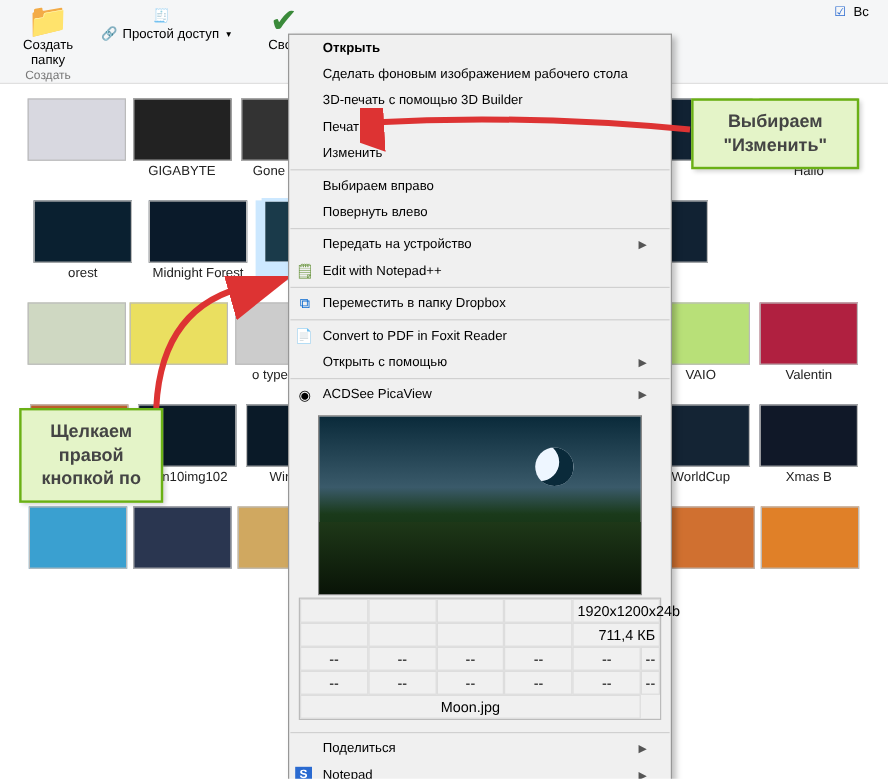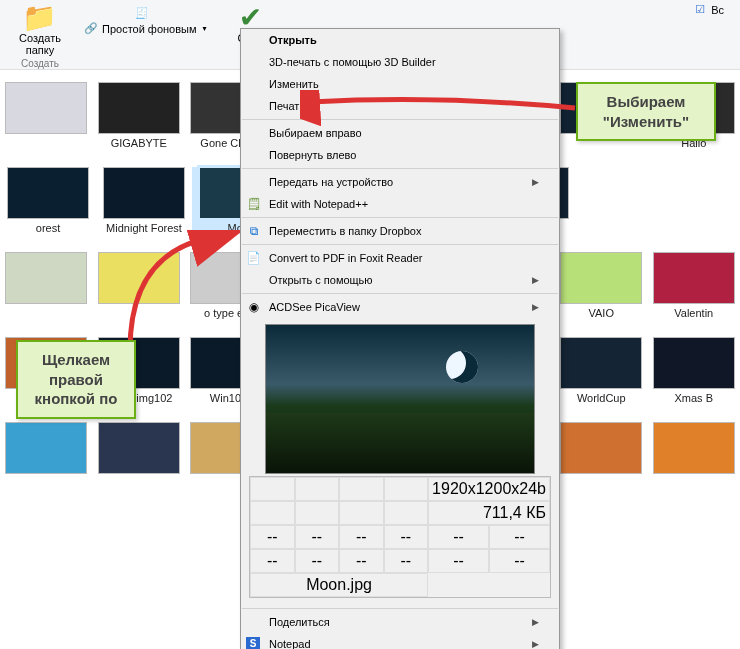--- a/index.html
+++ b/index.html
@@ -30,21 +30,21 @@
   .big-btn {
     display: flex; flex-direction: column; align-items: center;
     width: 52px; padding: 2px; cursor: default;
   }
   .big-btn .ico { font-size: 28px; line-height: 28px; color: #f4b042; }
   .big-btn .lbl { font-size: 11px; text-align: center; line-height: 12px; }
   .mini { display:flex; align-items:center; gap:4px; font-size:11px; padding:1px 2px;}
   .mini .ico { width:14px; display:inline-block; text-align:center; }
 
   
-  .thumbs { padding: 8px 0; }
+  .thumbs { padding: 8px 21px; }
   .row { display:flex; }
   .cell {
     width: 96px; display:flex; flex-direction:column; align-items:center;
     margin: 4px 0 14px;
   }
   .thumb {
     width: 82px; height: 52px; border:1px solid #bbb;
     background:#1a2a3a;
   }
   .tname { font-size:11px; text-align:center; color:#222; margin-top:3px; width:90px; overflow:hidden; white-space:nowrap; text-overflow:ellipsis;}
@@ -75,22 +75,22 @@
     background: linear-gradient(#0a2a3a 0%, #3a5a6a 40%, #1a3a1a 55%, #081808 100%);
     position:relative; border:1px solid #888;
   }
   .moon { position:absolute; right:56px; top:26px; width:32px; height:32px;
     border-radius:50%; background:#eef6ff;
     box-shadow: inset -12px -4px 0 0 #0a2a3a;
   }
   .grass { position:absolute; bottom:0; left:0; right:0; height:60px;
     background:linear-gradient(#1e3818,#091407);}
   .info-grid {
-    display:grid; grid-template-columns: repeat(4,1fr);
-    border:1px solid #bbb; font-size:16px;
+    display:grid; grid-template-columns: repeat(5,1fr);
+    border:1px solid #bbb; font-size:12px;
   }
   .info-grid div { border:1px solid #ddd; padding:2px 3px; text-align:center; min-height:16px;}
   .info-grid .r { text-align:right; }
   .info-fname { grid-column: 1 / -1; text-align:center; padding:3px; border:1px solid #bbb;}
 
   
   .callout {
     position:absolute; z-index:30;
     background:#e4f4c8; border:2px solid #6ab015;
     padding:8px 12px; font-size:15px; font-weight:600; color:#444;
@@ -115,21 +115,21 @@
     </div>
     <div class="caption">Создать</div>
   </div>
   <div class="ribbon-grp" style="justify-content:flex-start;padding-top:4px">
     <div class="mini">
         <span class="ico">🧾</span>
         <span>&nbsp;</span>
       </div>
     <div class="mini">
         <span class="ico">🔗</span>
-        <span>Простой фоновым</span>
+        <span>Простой доступ</span>
         <span style="font-size:8px;margin-left:2px">▾</span>
       </div>
   </div>
   <div class="ribbon-grp">
      <div class="big-btn">
        <span class="ico" style="color:#3a8a3a">✔</span>
        <span class="lbl">Свой</span>
      </div>
   </div>
   <div class="ribbon-grp" style="margin-left:auto">
@@ -279,27 +279,30 @@
         <div class="thumb" style="background: rgb(224, 128, 40);"></div>
       </div>
     </div>
   </div>
 
 <div class="ctx">
   <div class="item bold">
       <span>Открыть</span>
     </div>
   <div class="item">
+      <span>Сделать фоновым изображением рабочего стола</span>
+    </div>
+  <div class="item">
       <span>3D-печать с помощью 3D Builder</span>
     </div>
   <div class="item">
+      <span>Печать</span>
+    </div>
+  <div class="item">
       <span>Изменить</span>
-    </div>
-  <div class="item">
-      <span>Печать</span>
     </div>
   <hr>
   <div class="item">
       <span>Выбираем вправо</span>
     </div>
   <div class="item">
       <span>Повернуть влево</span>
     </div>
   <hr>
   <div class="item">

